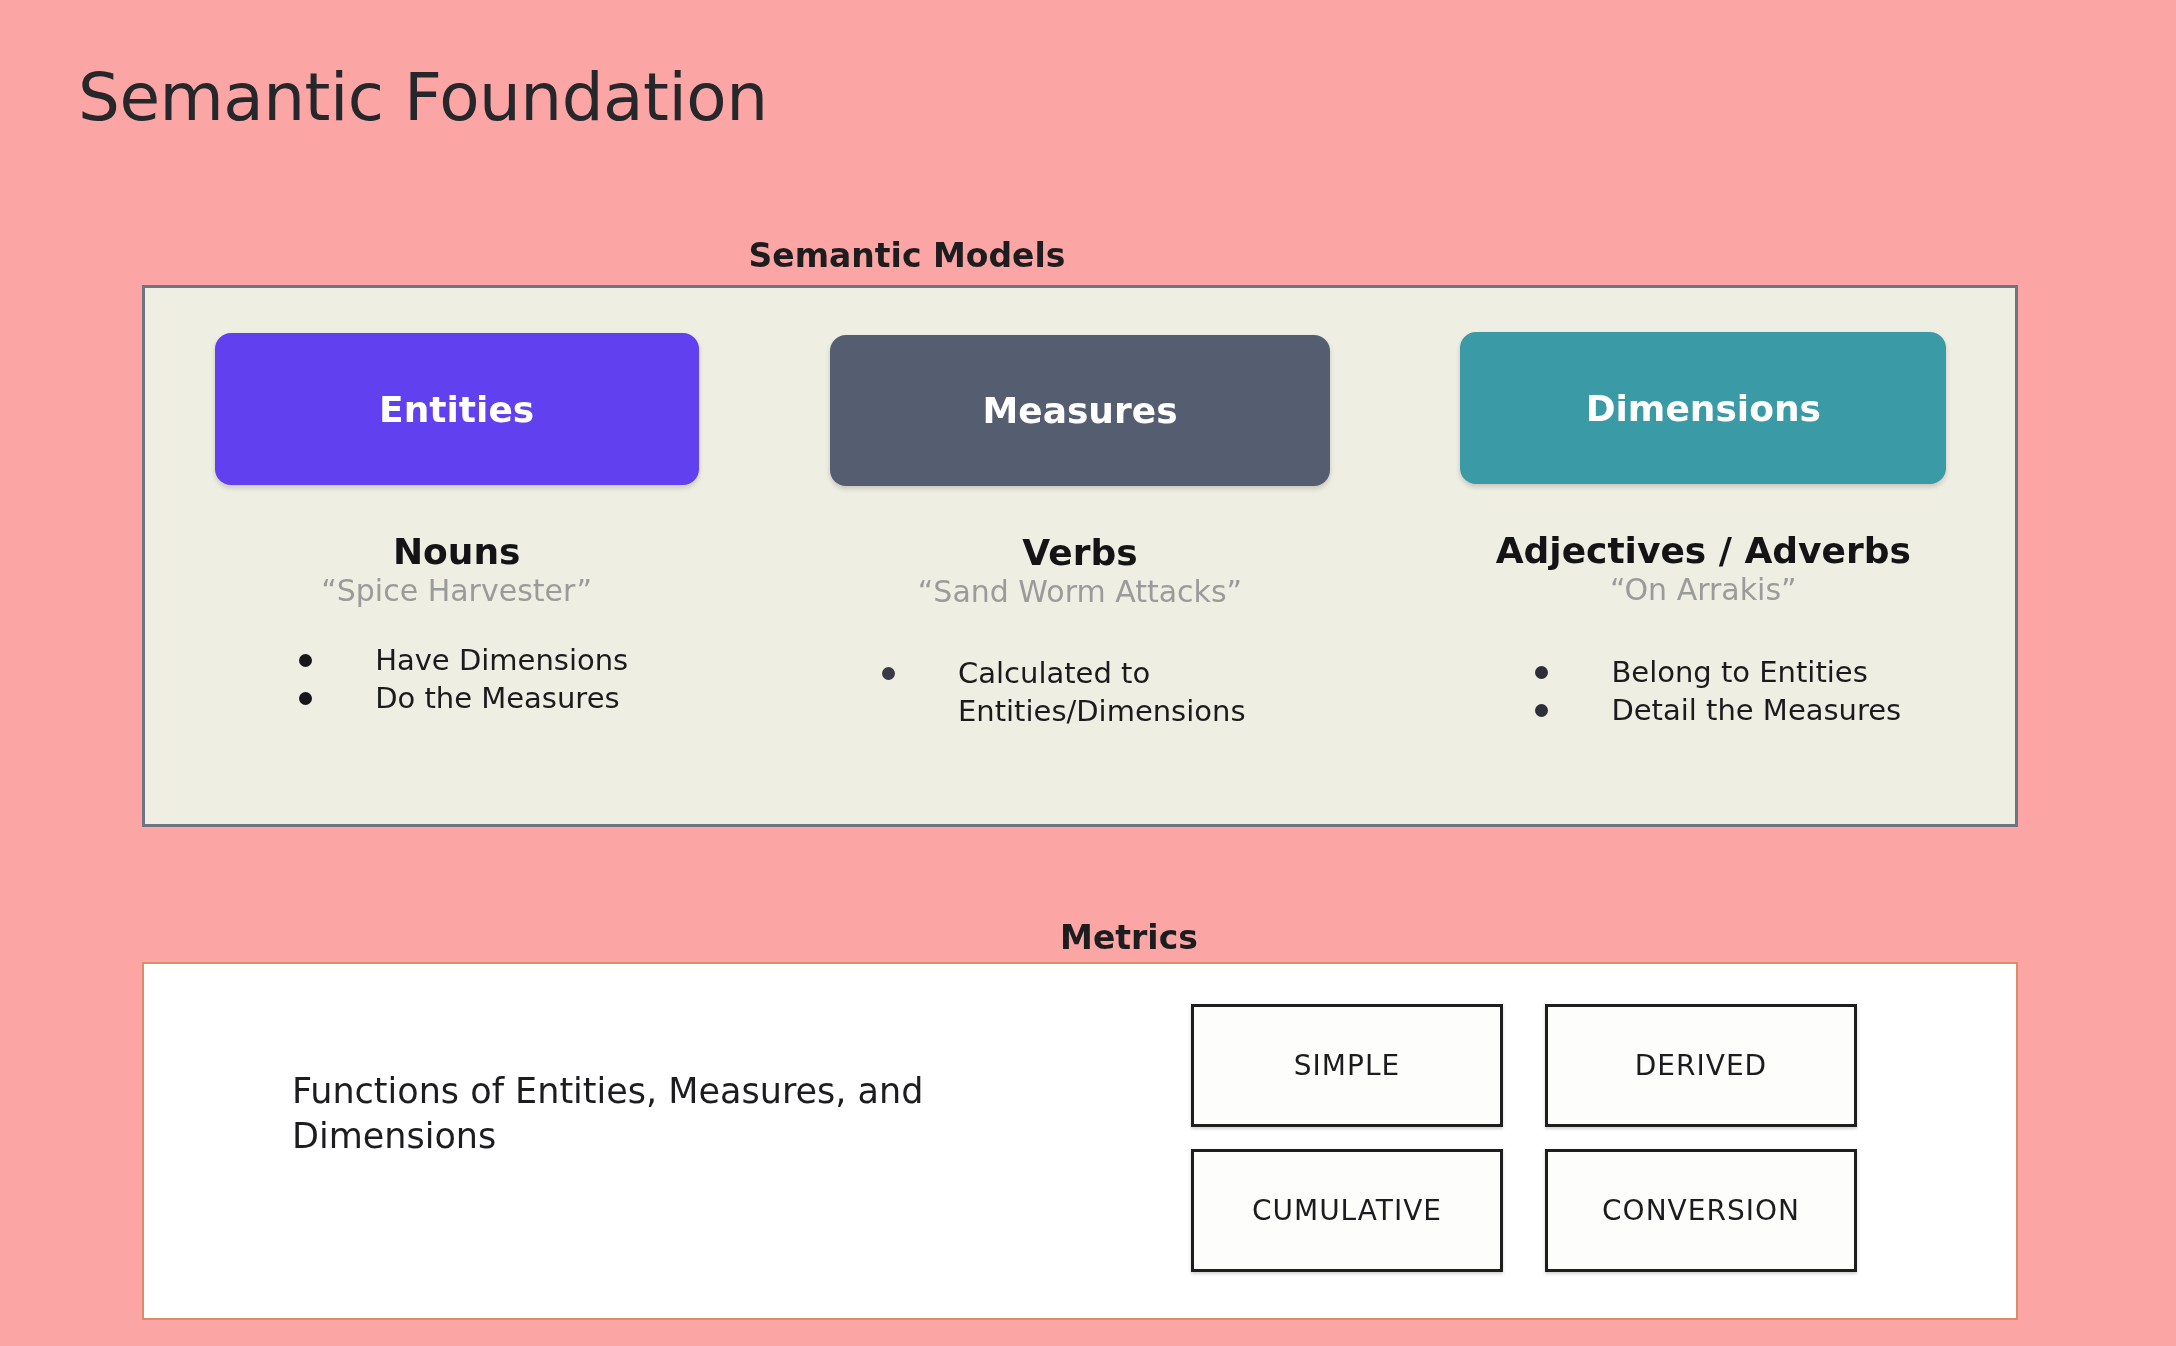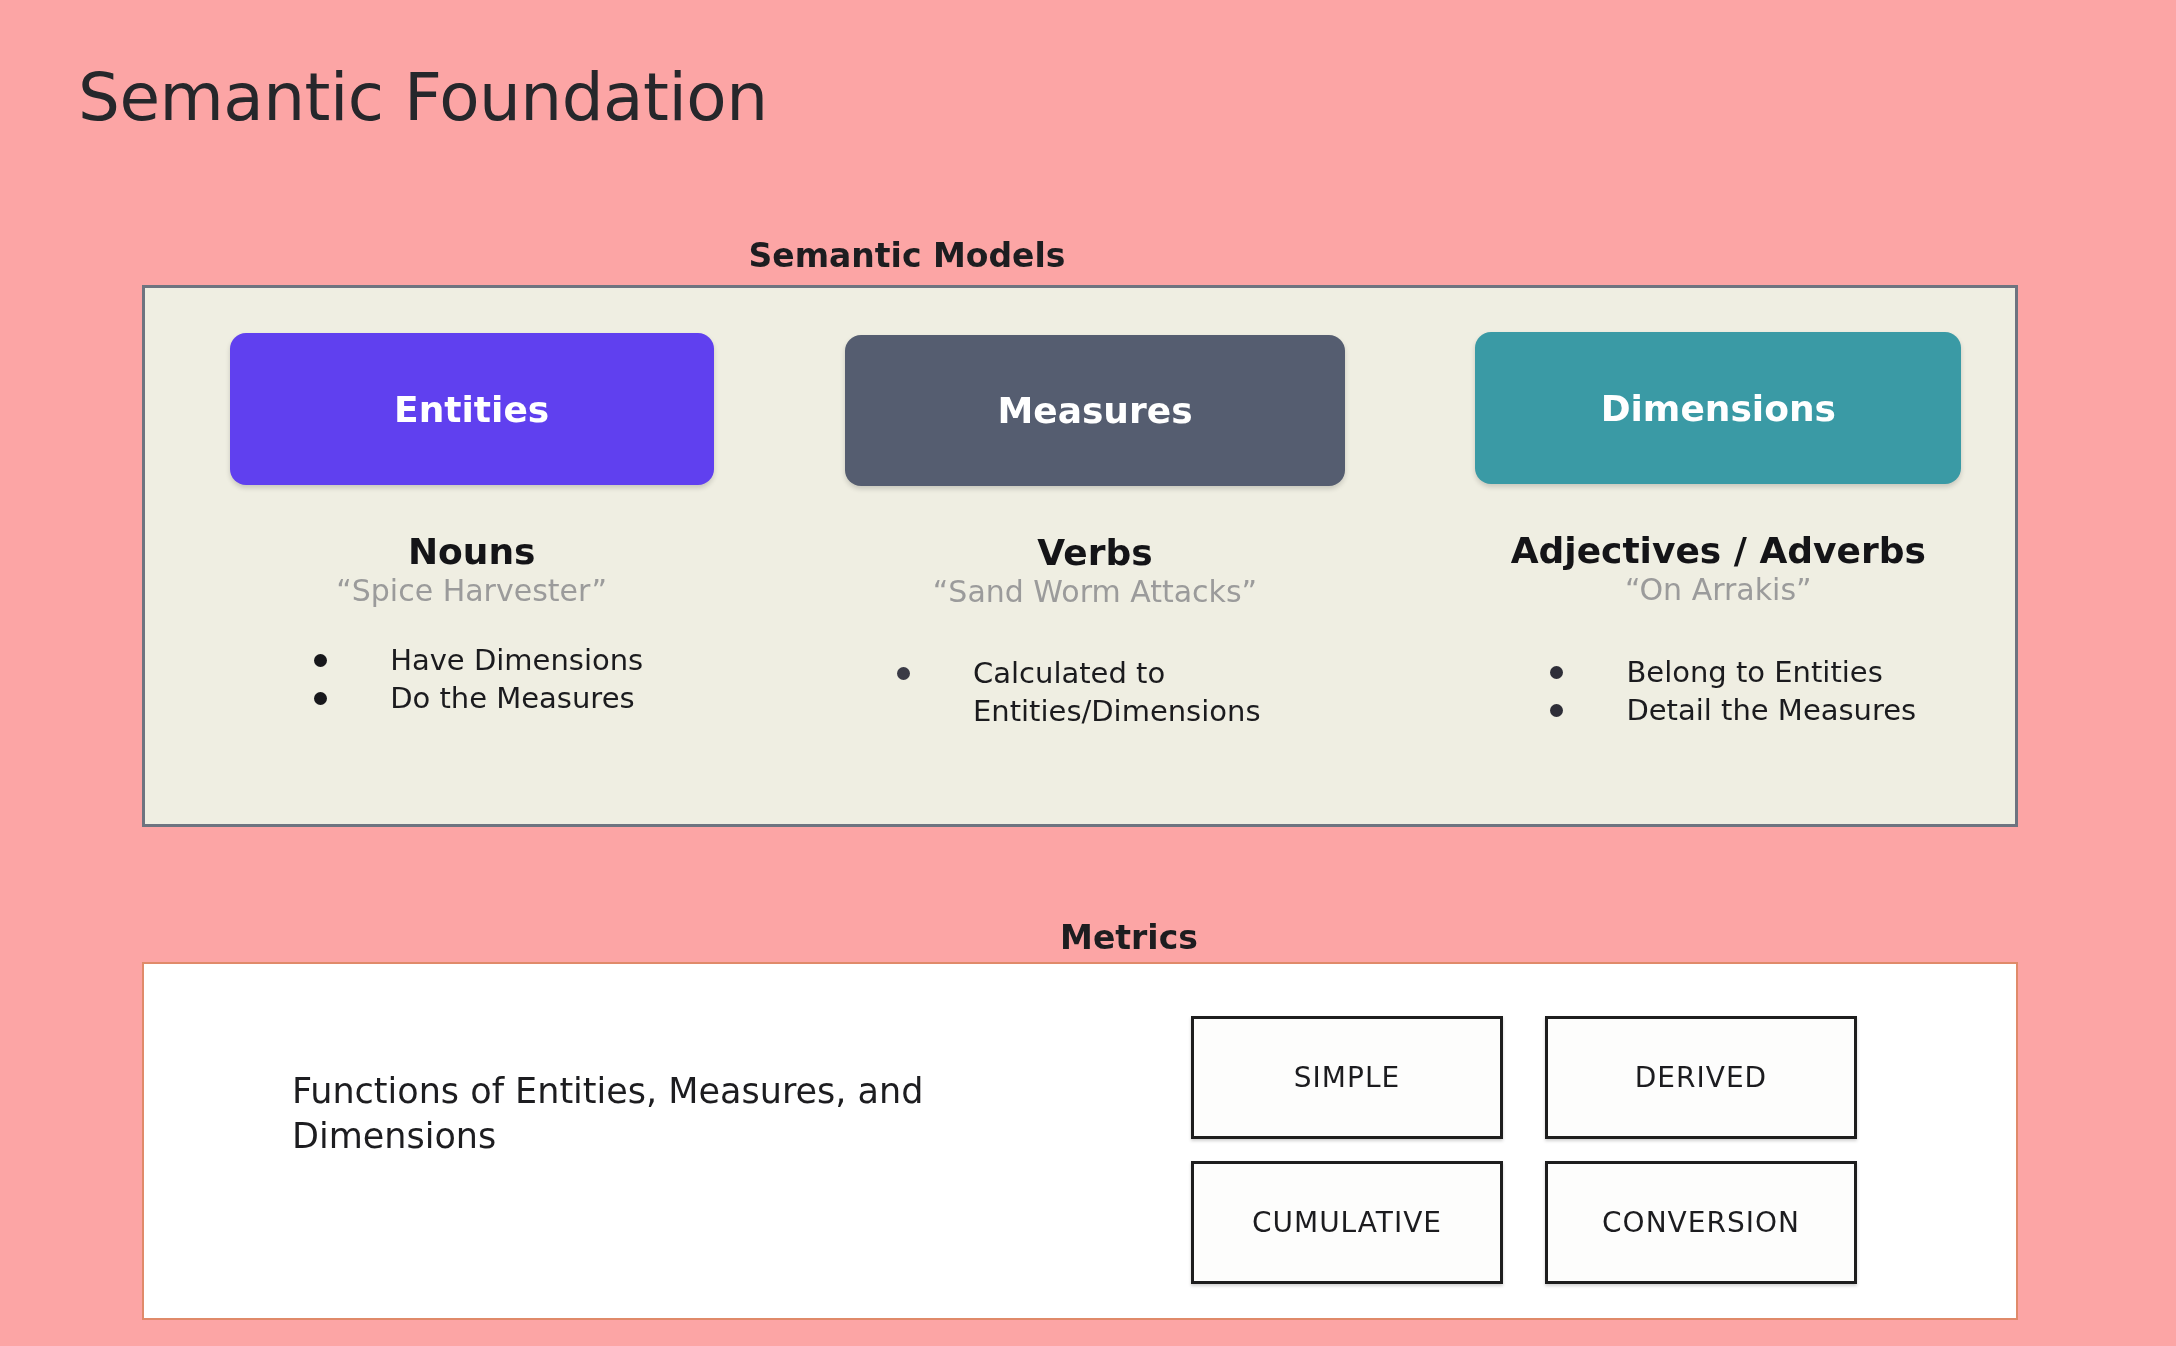--- a/index.html
+++ b/index.html
@@ -63,21 +63,21 @@
     left: 142px;
     top: 285px;
     width: 1876px;
     height: 542px;
     background: #efeee2;
     border: 3px solid #6e7480;
     box-sizing: border-box;
   }
   .sm-columns {
     position: absolute;
-    left: 15px;
+    left: 0;
     top: 0;
     width: 100%;
     height: 100%;
     display: flex;
     border-radius: 26px;
   }
   .sm-col {
     flex: 1 1 0;
     position: relative;
     display: flex;
@@ -175,21 +175,21 @@
     left: 148px;
     top: 105px;
     font-size: 35px;
     color: #1d1d20;
     line-height: 1.28;
     width: 700px;
   }
   #metric-type-grid {
     position: absolute;
     left: 1047px;
-    top: 52px;
+    top: 40px;
     display: grid;
     grid-template-columns: 312px 312px;
     grid-template-rows: 123px 123px;
     column-gap: 42px;
     row-gap: 22px;
   }
   .metric-type-box {
     border: 3px solid #1e1e1e;
     background: #fdfdfc;
     display: flex;

